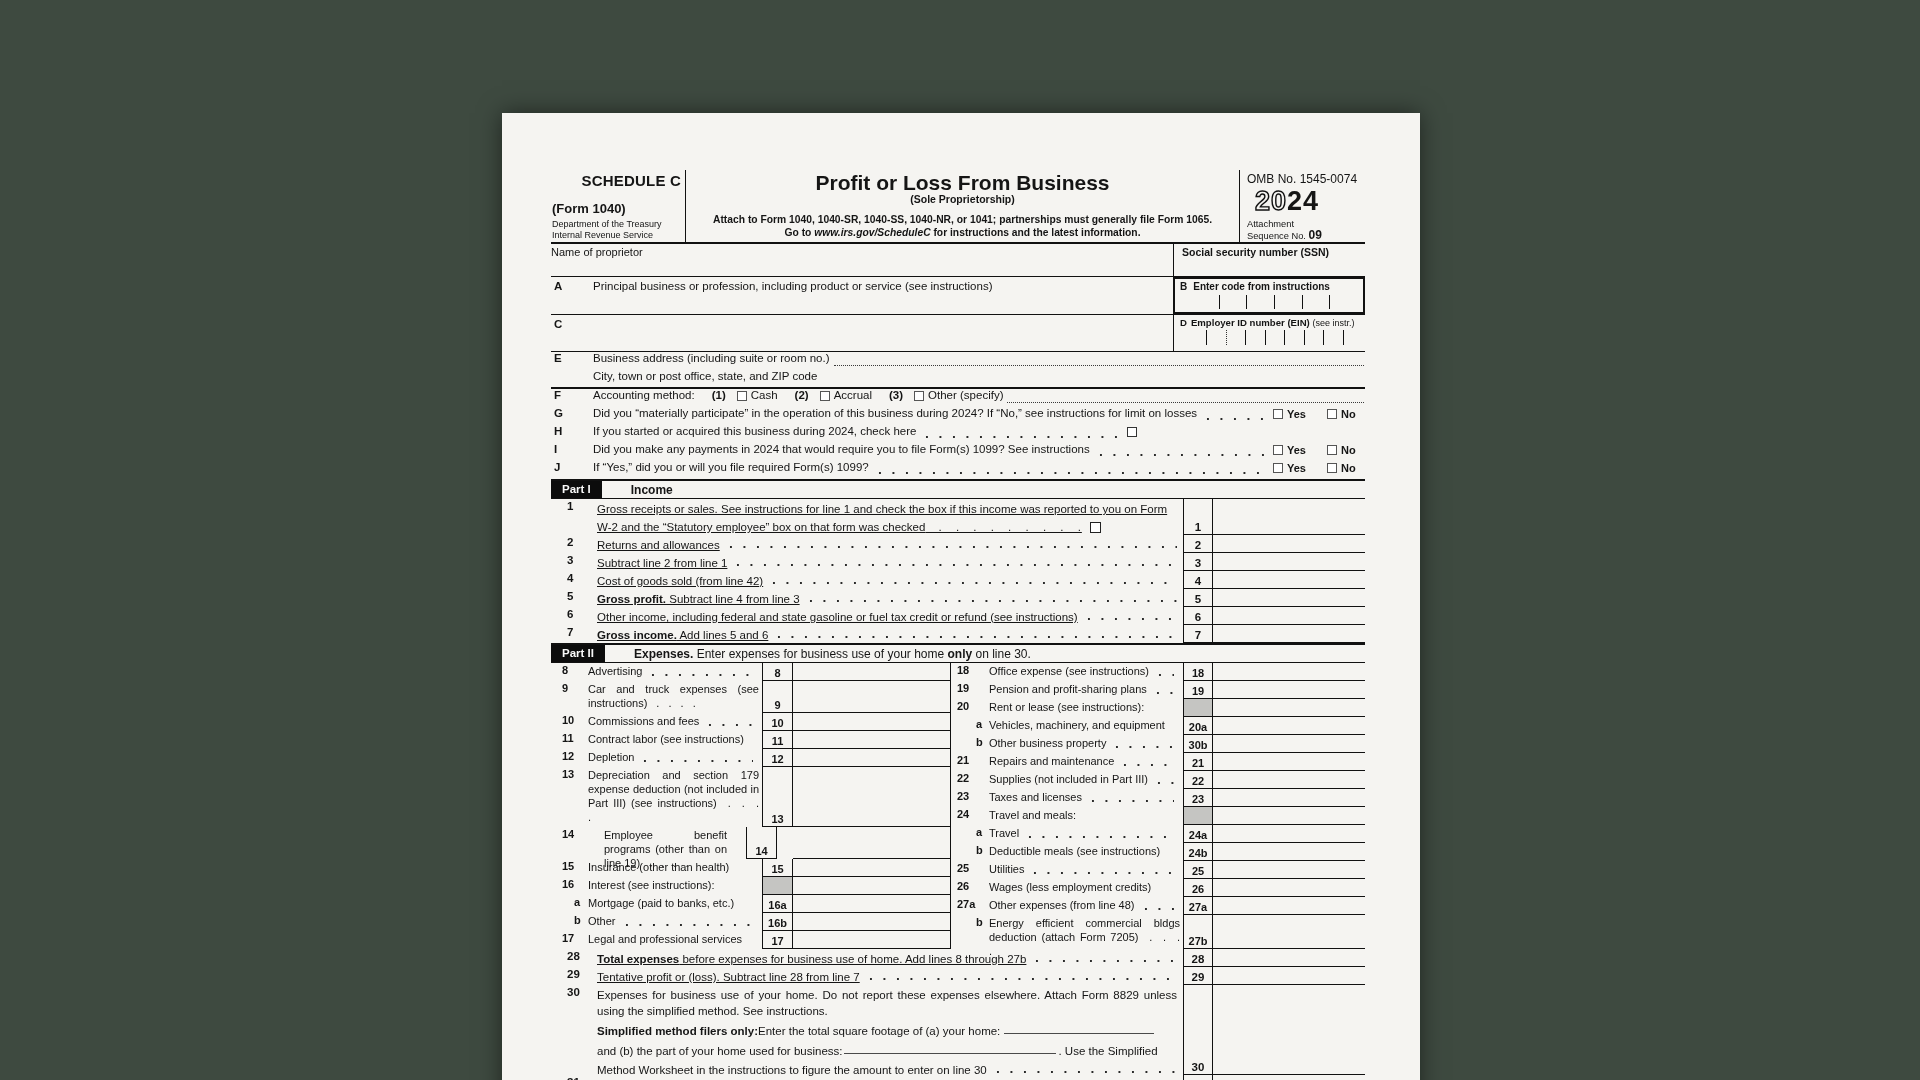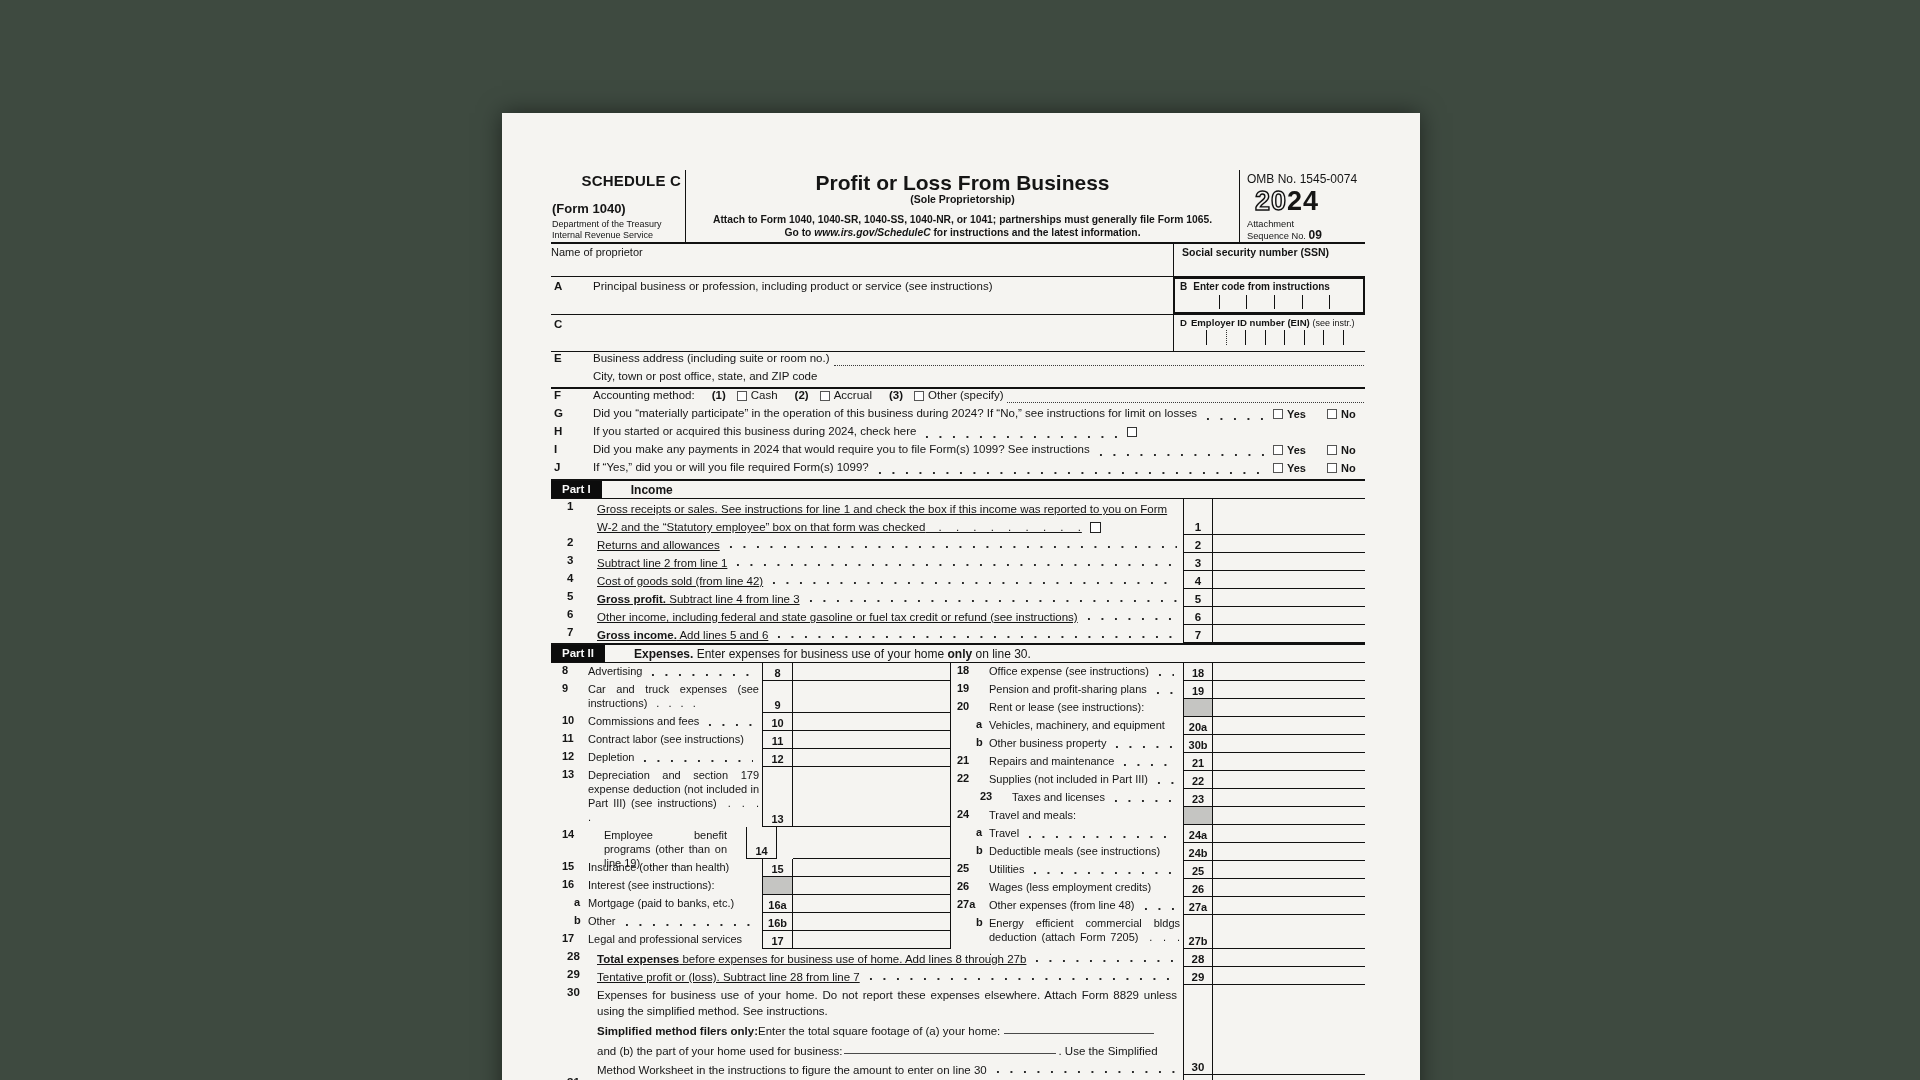--- a/index.html
+++ b/index.html
@@ -448,21 +448,21 @@
             <div class="exlabel" style="display: flex;">Repairs and maintenance<div class="lead"></div></div>
             <div class="exbox">21</div>
             <div class="examt"></div>
           </div>
           <div class="exrow" style="height: 18px;">
             <div class="exnum">22</div>
             <div class="exlabel" style="display: flex;">Supplies (not included in Part III)<div class="lead"></div></div>
             <div class="exbox">22</div>
             <div class="examt"></div>
           </div>
-          <div class="exrow" style="height: 18px; margin-left: 23px;">
+          <div class="exrow" style="height: 18px;">
             <div class="exnum">23</div>
             <div class="exlabel" style="display: flex;">Taxes and licenses<div class="lead"></div></div>
             <div class="exbox">23</div>
             <div class="examt"></div>
           </div>
           <div class="exrow" style="height: 18px;">
             <div class="exnum">24</div>
             <div class="exlabel">Travel and meals:</div>
             <div class="exbox shaded"></div>
             <div class="examt"></div>

